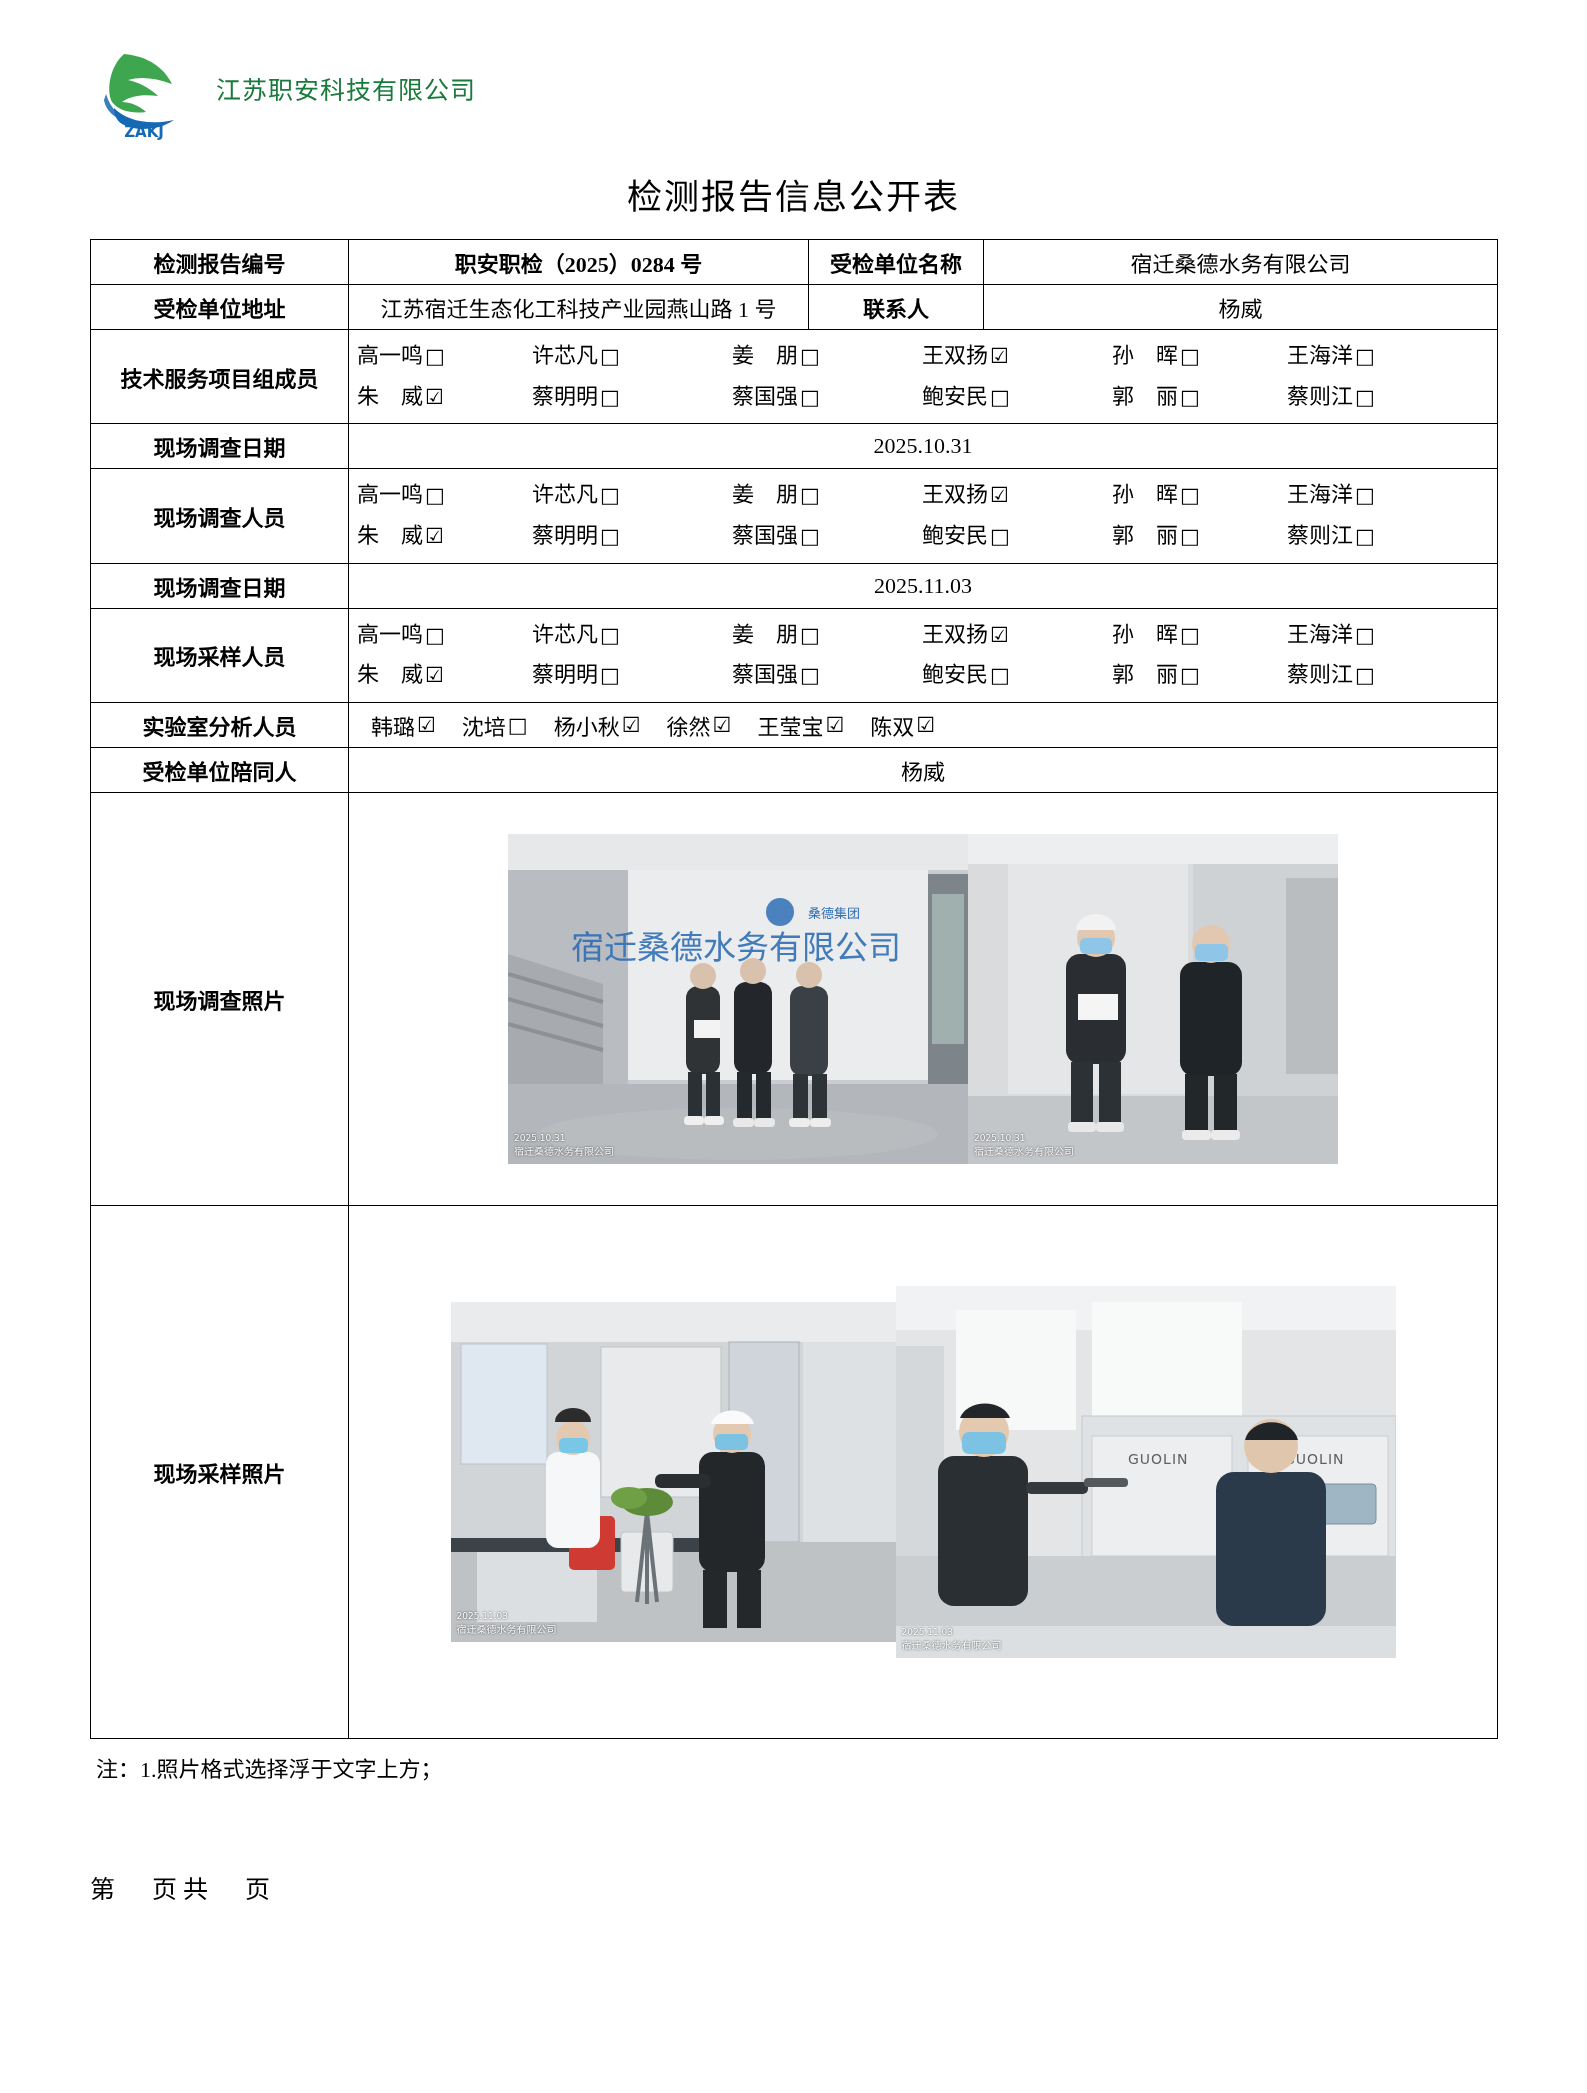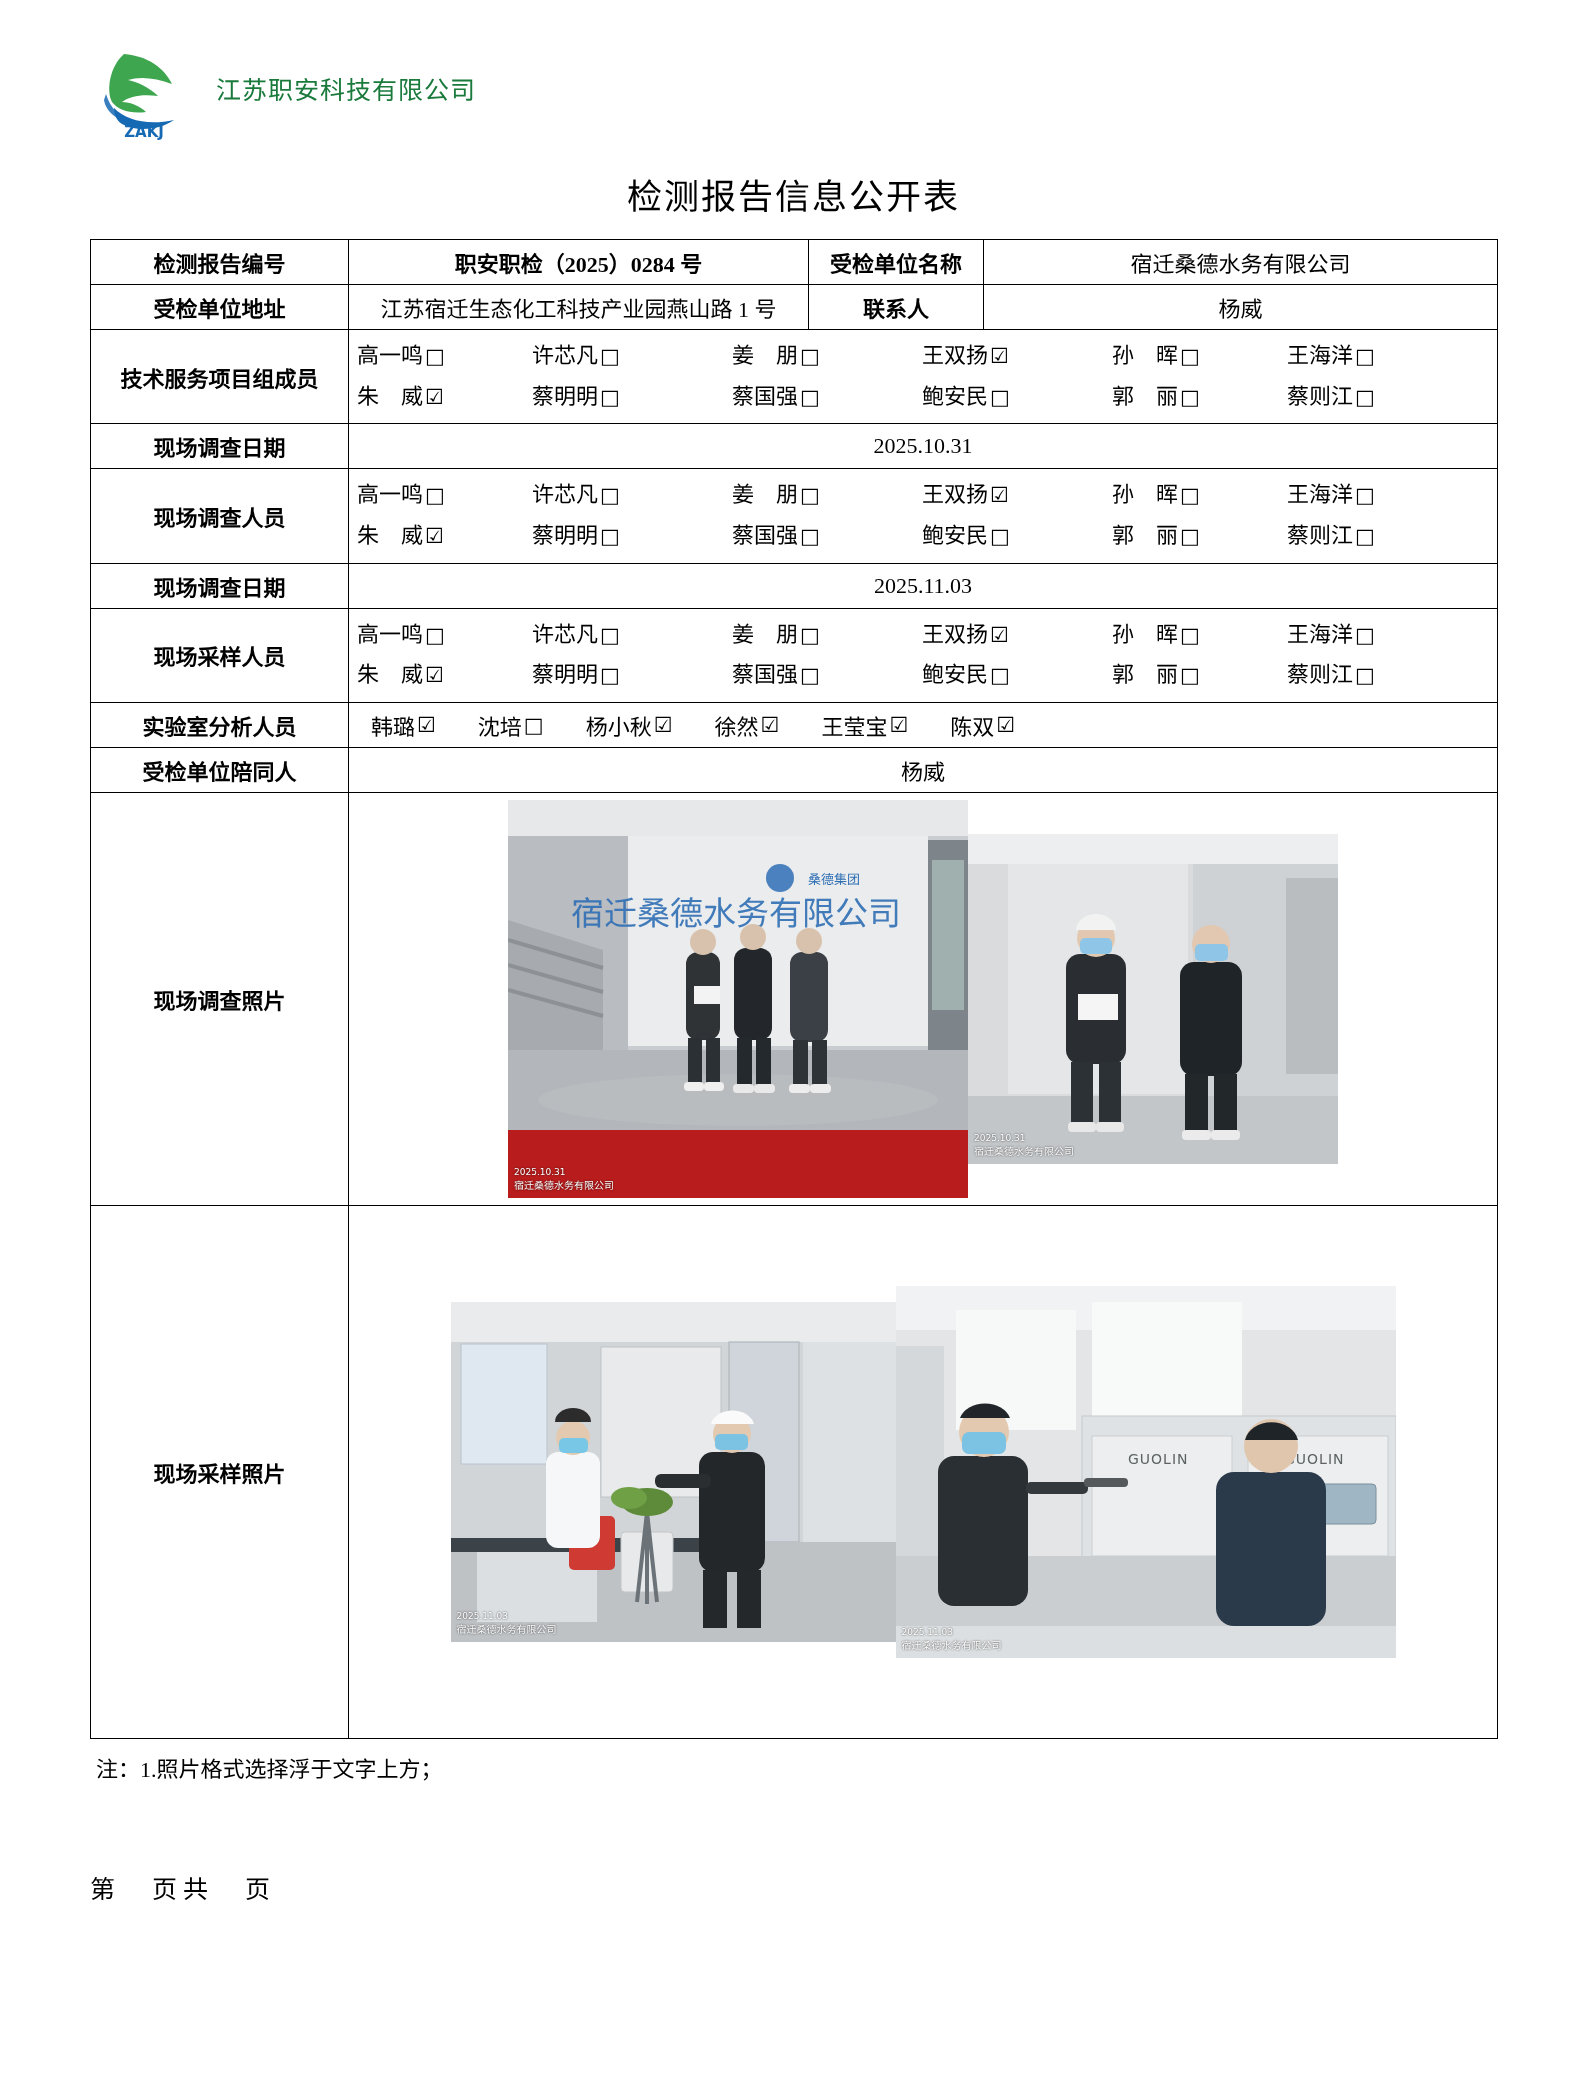--- a/index.html
+++ b/index.html
@@ -111,21 +111,21 @@
     font-size: 21px;
     margin-left: 2px;
     line-height: 1;
   }
 
   
   .lab-row {
     display: flex;
     align-items: center;
     justify-content: flex-start;
-    gap: 42px;
+    gap: 26px;
     padding-left: 14px;
     font-size: 22px;
   }
 
   
   .photo-cell {
     height: 400px;
     padding: 0;
     position: relative;
   }
@@ -435,21 +435,21 @@
       <tr>
         <td class="lbl">受检单位陪同人</td>
         <td class="ctr" colspan="3">杨威</td>
       </tr>
 
       <tr>
         <td class="lbl">现场调查照片</td>
         <td class="photo-cell" colspan="3">
           <div class="photo-wrap">
 
-            <div class="photo" style="width:460px;height:398px;background:#b91c1c;">
+            <div class="photo" style="width:460px;height:330px;background:#ef4444;">
               <svg width="460" height="330" viewBox="0 0 460 330" xmlns="http://www.w3.org/2000/svg">
                 <rect width="460" height="330" fill="#c9ccd0"></rect>
                 <rect x="0" y="0" width="460" height="36" fill="#e6e8ea"></rect>
                 <rect x="120" y="36" width="300" height="210" fill="#ebeced"></rect>
                 <rect x="0" y="36" width="120" height="230" fill="#b9bcc0"></rect>
                 <path d="M0 120 L95 150 L95 250 L0 250 Z" fill="#a7abaf"></path>
                 <path d="M0 140 L95 168 M0 165 L95 192 M0 190 L95 216" stroke="#8d9195" stroke-width="4"></path>
                 <rect x="420" y="40" width="40" height="210" fill="#7e858a"></rect>
                 <rect x="424" y="60" width="32" height="150" fill="#9fb0ae"></rect>
                 <rect x="0" y="250" width="460" height="80" fill="#b3b6ba"></rect>

